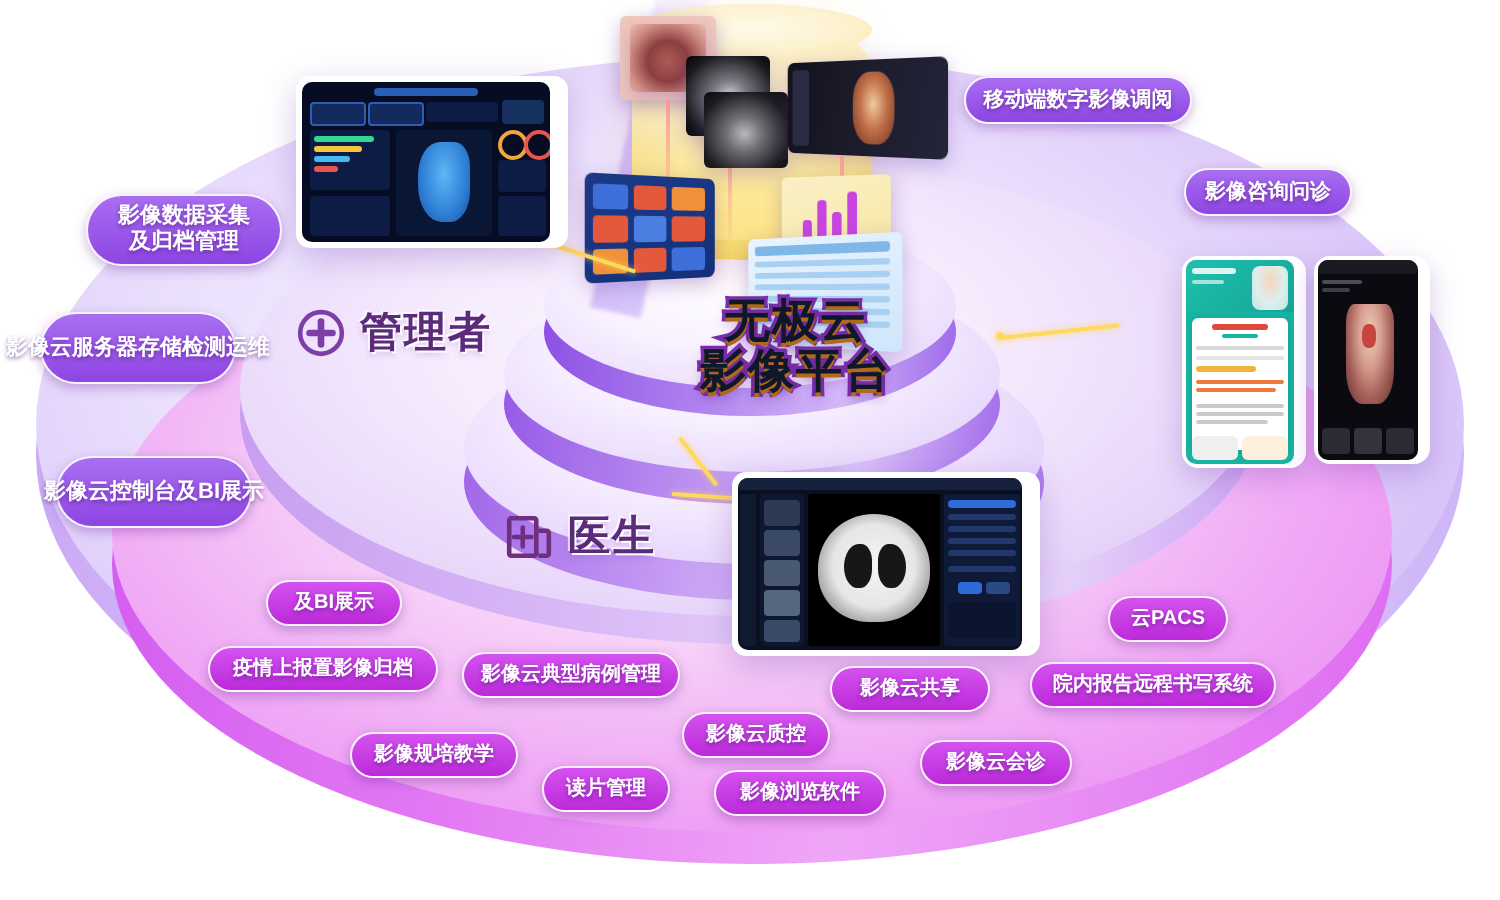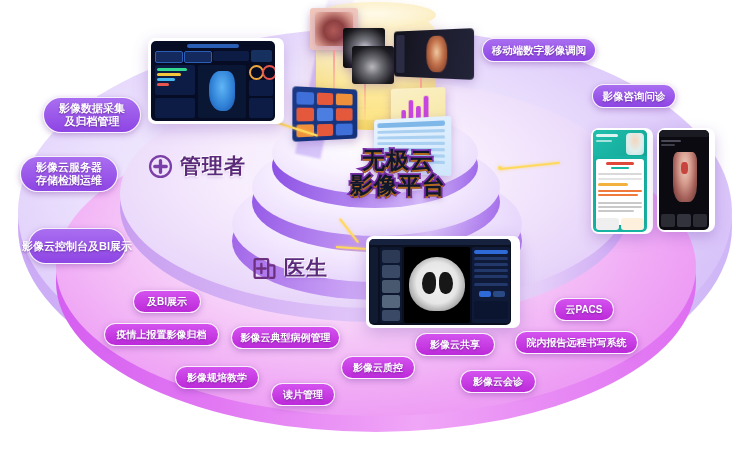--- a/index.html
+++ b/index.html
@@ -360,21 +360,21 @@
 
   <div id="title">
     <span>无极云</span>
     <span>影像平台</span>
   </div>
 
   <div class="pill pill-purple" style="left:43px;top:97px;width:96px;height:34px;font-size:11px;flex-direction:column;">
     <span>影像数据采集</span>
     <span>及归档管理</span>
   </div>
-  <div class="pill pill-purple" style="left:20px;top:156px;width:96px;height:34px;font-size:11px;flex-direction:column;">
+  <div class="pill pill-purple" style="left:20px;top:156px;width:96px;height:34px;font-size:11px;flex-direction:row;">
     <span>影像云服务器</span>
     <span>存储检测运维</span>
   </div>
   <div class="pill pill-purple" style="left:28px;top:228px;width:96px;height:34px;font-size:11px;flex-direction:row;">
     <span>影像云控制台</span>
     <span>及BI展示</span>
   </div>
 
   <div class="pill pill-purple" style="left:482px;top:38px;width:112px;height:22px;font-size:10.5px;">移动端数字影像调阅</div>
   <div class="pill pill-purple" style="left:592px;top:84px;width:82px;height:22px;font-size:10.5px;">影像咨询问诊</div>
@@ -382,14 +382,15 @@
   <div class="pill pill-magenta" style="left:133px;top:290px;width:66px;height:21px;font-size:10px;">及BI展示</div>
   <div class="pill pill-magenta" style="left:104px;top:323px;width:113px;height:21px;font-size:10px;">疫情上报置影像归档</div>
   <div class="pill pill-magenta" style="left:231px;top:326px;width:107px;height:21px;font-size:10px;">影像云典型病例管理</div>
   <div class="pill pill-magenta" style="left:415px;top:333px;width:78px;height:21px;font-size:10px;">影像云共享</div>
   <div class="pill pill-magenta" style="left:554px;top:298px;width:58px;height:21px;font-size:10px;">云PACS</div>
   <div class="pill pill-magenta" style="left:175px;top:366px;width:82px;height:21px;font-size:10px;">影像规培教学</div>
   <div class="pill pill-magenta" style="left:341px;top:356px;width:72px;height:21px;font-size:10px;">影像云质控</div>
   <div class="pill pill-magenta" style="left:515px;top:331px;width:121px;height:21px;font-size:10px;">院内报告远程书写系统</div>
   <div class="pill pill-magenta" style="left:271px;top:383px;width:62px;height:21px;font-size:10px;">读片管理</div>
   <div class="pill pill-magenta" style="left:460px;top:370px;width:74px;height:21px;font-size:10px;">影像云会诊</div>
+  <div class="pill pill-magenta" style="left:357px;top:385px;width:84px;height:21px;font-size:10px;">影像浏览软件</div>
 
 </div>
 
 </body></html>

